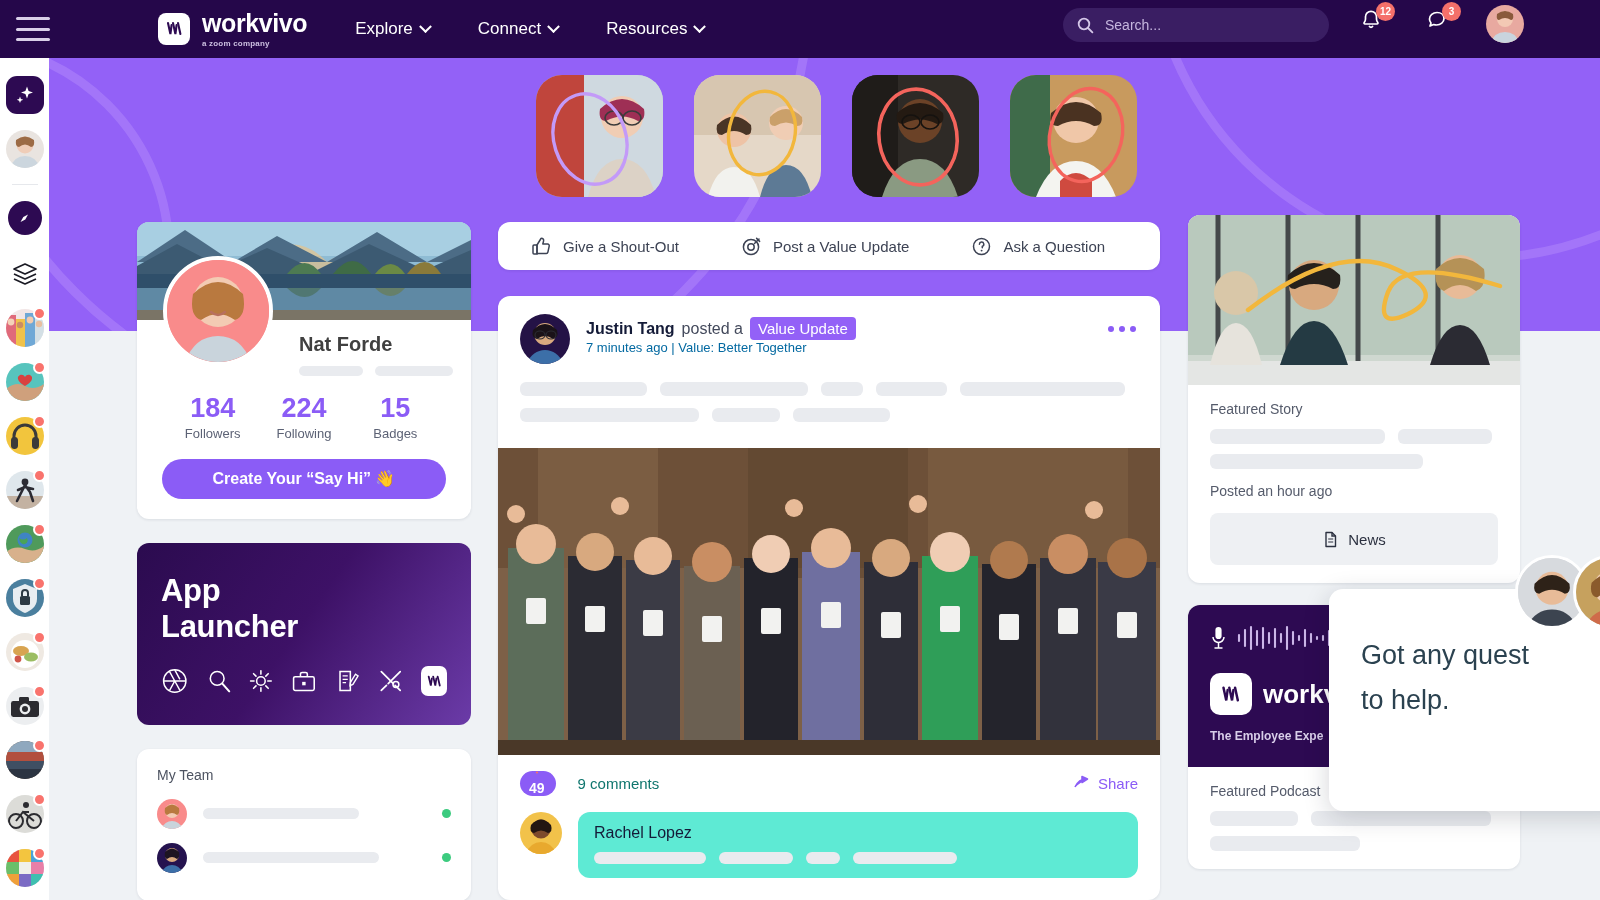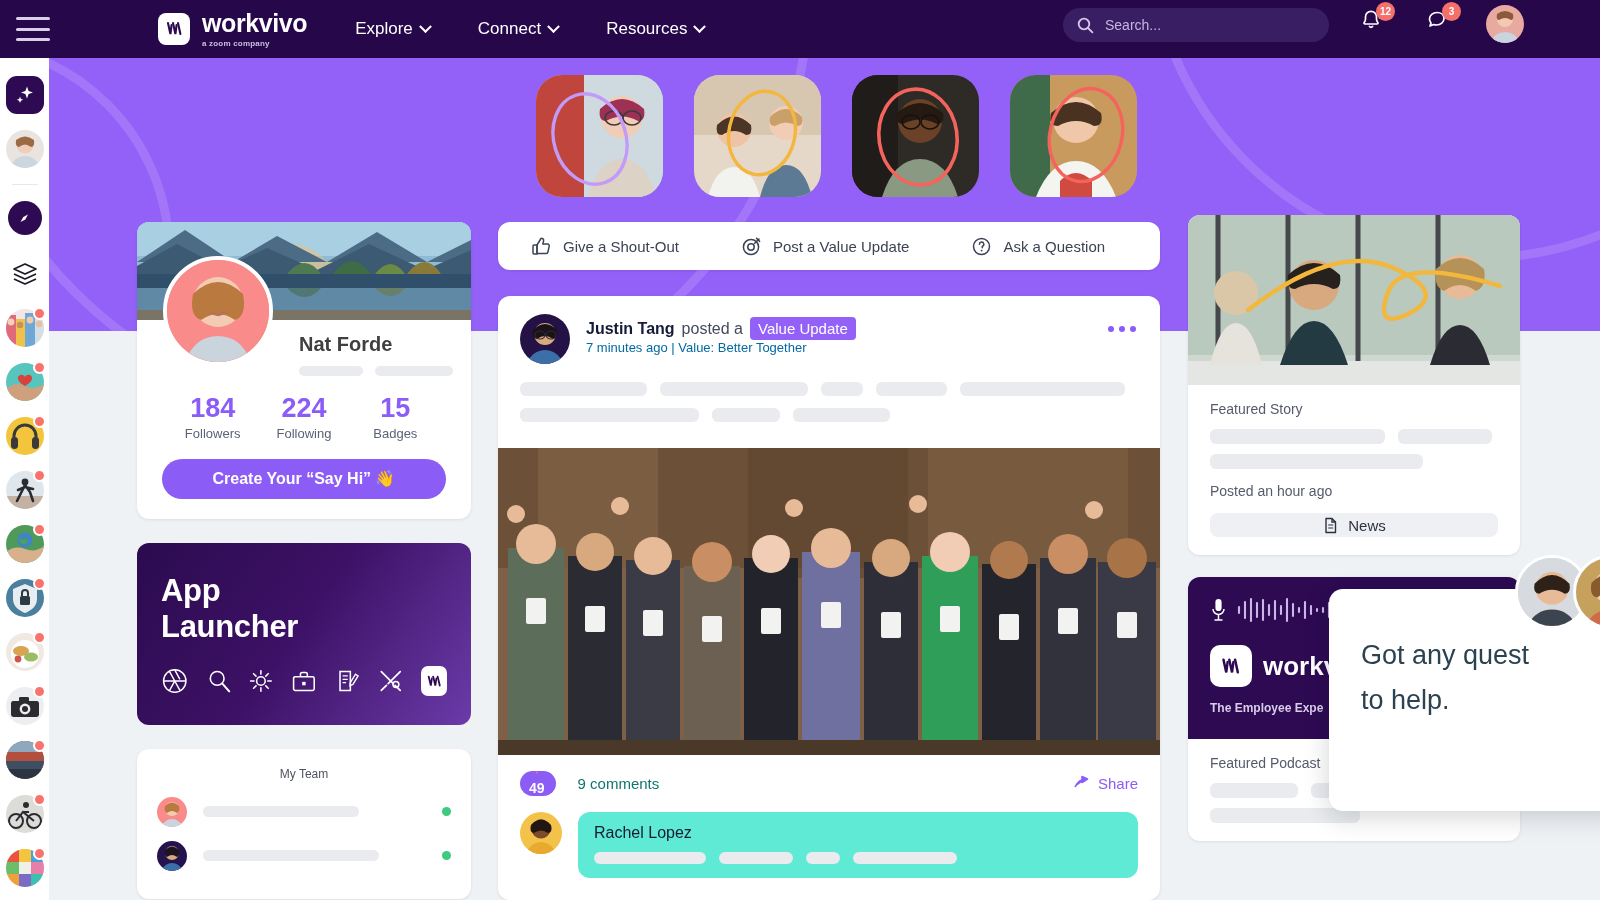--- a/index.html
+++ b/index.html
@@ -100,21 +100,21 @@
   
   .launcher { margin-top: 24px; height: 182px; border-radius: 12px; position: relative;
     overflow: hidden; background: linear-gradient(125deg,#2b0b4f 0%,#3d1166 48%,#6b3ba8 100%);
     padding: 30px 24px 0; cursor: pointer; }
   .launcher h2 { color: #fff; font-size: 31px; font-weight: 800; line-height: 1.17;
     letter-spacing: -0.3px; }
   .launcher-icons { display: flex; align-items: center; gap: 17px; margin-top: 20px; }
 
   
   .team { margin-top: 24px; padding: 18px 20px 14px; min-height: 140px; }
-  .team-title { font-size: 12px; color: #4d5361; margin-bottom: 16px; text-align: center; }
+  .team-title { font-size: 14px; color: #4d5361; margin-bottom: 16px; }
   .team-row { display: flex; align-items: center; margin-bottom: 14px; }
   .team-av { width: 30px; height: 30px; border-radius: 50%; overflow: hidden;
     flex: 0 0 30px; }
   .team-bar { height: 11px; background: #e9ebef; border-radius: 6px; margin-left: 16px; }
   .online { width: 9px; height: 9px; border-radius: 50%; background: #3ccb7f;
     margin-left: auto; }
 
   
   .actionbar { height: 48px; display: flex; align-items: center; padding-left: 33px;
     gap: 62px; }
@@ -146,21 +146,21 @@
   .comment { display: flex; padding: 16px 22px 22px; }
   .cmt-av { width: 42px; height: 42px; border-radius: 50%; overflow: hidden; flex: 0 0 42px; }
   .cmt-bubble { margin-left: 16px; flex: 1; background: #5eead4; border-radius: 12px;
     padding: 12px 16px 14px; }
   .cmt-name { font-size: 16px; color: #141b38; margin-bottom: 10px; }
 
   
   .story-img { width: 100%; height: 170px; overflow: hidden; position: relative; }
   .story-body { padding: 16px 22px 18px; }
   .lbl { font-size: 14px; color: #555b6b; }
-  .chipbtn { margin-top: 14px; height: 24px; background: #eef0f3; border-radius: 8px;
+  .chipbtn { margin-top: 14px; height: 52px; background: #eef0f3; border-radius: 8px;
     display: flex; align-items: center; justify-content: center; gap: 9px;
     font-size: 15px; color: #2c3140; cursor: pointer; }
   .podcast { margin-top: 22px; }
   .pod-art { height: 162px; background: #2d0a52; padding: 20px 22px 0; position: relative; }
   .pod-wave { display: flex; align-items: center; gap: 8px; }
   .pod-brand { display: flex; align-items: center; margin-top: 22px; }
   .pod-mark { width: 42px; height: 42px; background: #fff; border-radius: 10px;
     display: flex; align-items: center; justify-content: center; }
   .pod-name { color: #fff; font-size: 26px; font-weight: 700; margin-left: 11px; }
   .pod-sub { color: #c9bade; font-size: 8px; font-weight: 700; margin-left: 11px;

